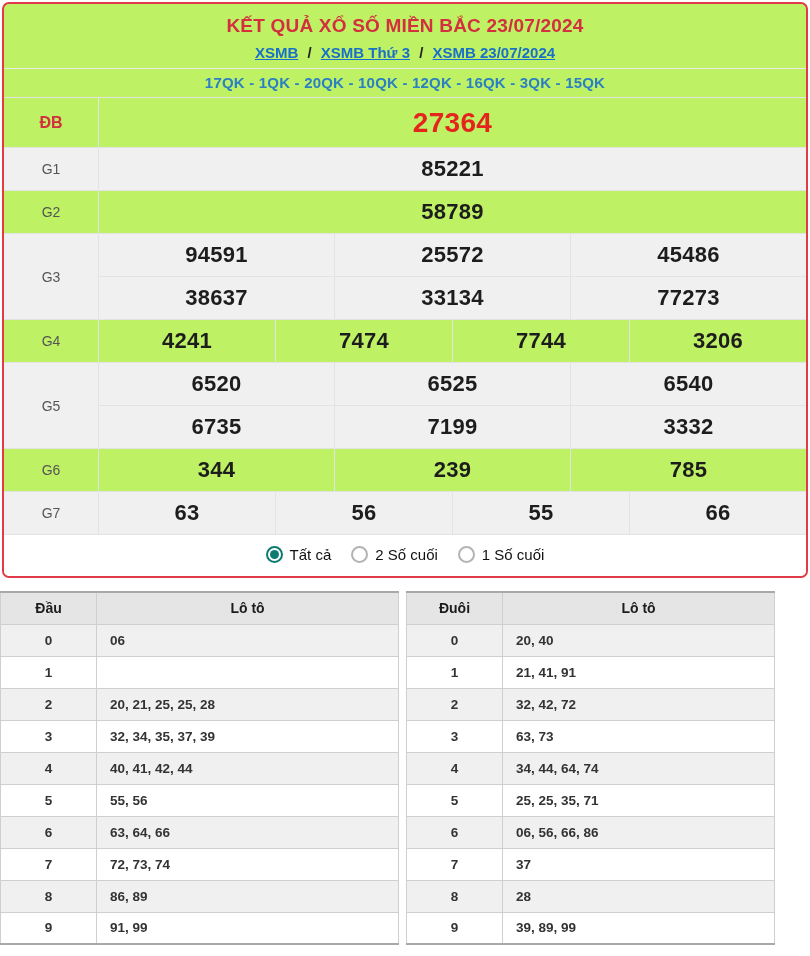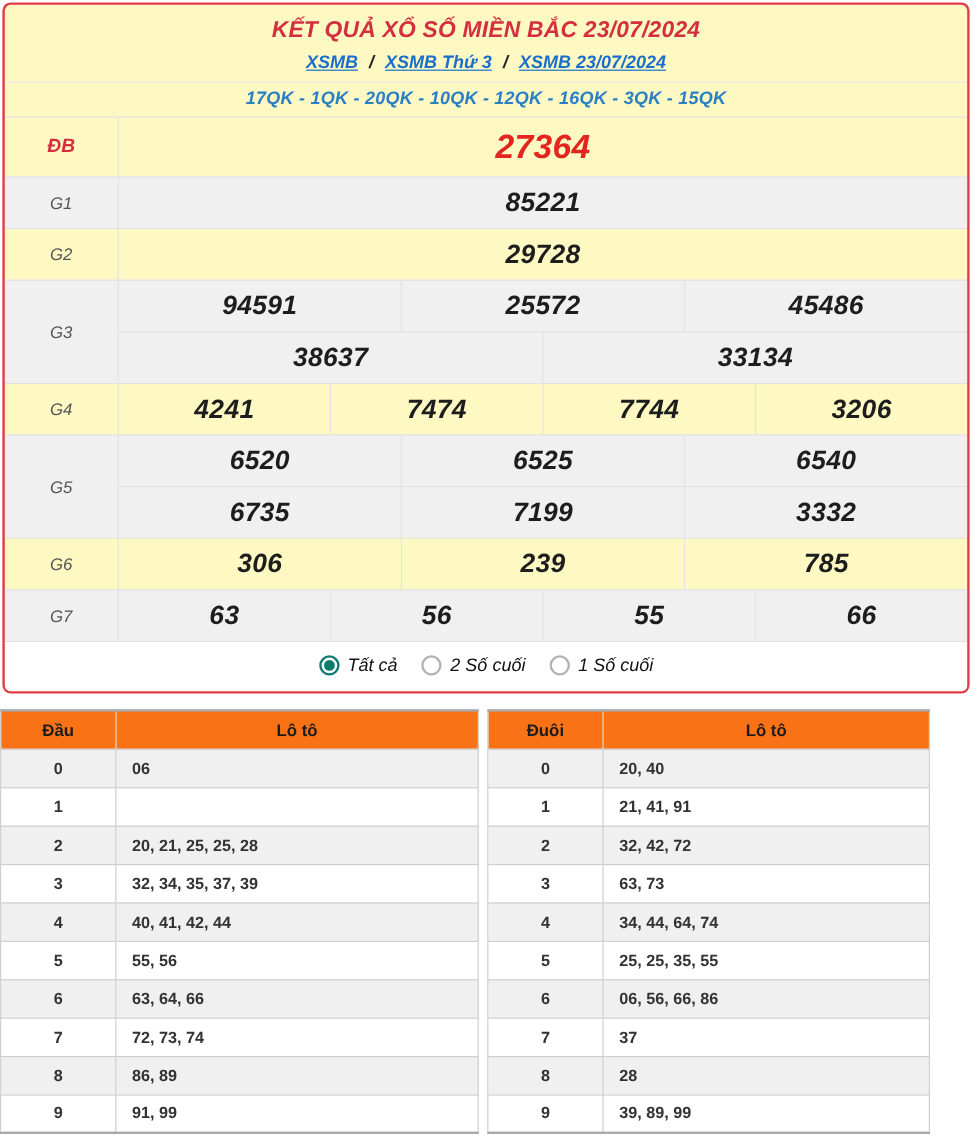--- a/index.html
+++ b/index.html
@@ -18,21 +18,21 @@
   body{
     width:810px; height:956px; background:#fff;
     font-family:"Liberation Sans", sans-serif;
     overflow:hidden;
   }
   .page{ width:810px; }
 
   
   .result-box{
     margin:2px; border:2px solid #e13b49; border-radius:7px;
-    background:#fef9c3; overflow:hidden;font-style:italic;
+    background:#bef264; overflow:hidden;
   }
   .header{ text-align:center; padding:11px 0 7px; border-bottom:1px solid #e9e9e9; }
   .title{ color:var(--red); font-size:19px; font-weight:bold; letter-spacing:.2px; }
   .breadcrumb{ margin-top:7px; font-size:15px; font-weight:bold; color:#333; }
   .breadcrumb a{ color:var(--blue); text-decoration:underline; cursor:pointer; }
   .breadcrumb .sep{ margin:0 5px; color:#222; }
   .codes{
     text-align:center; padding:5px 0 6px; color:var(--codes-blue);
     font-size:15px; font-weight:bold; letter-spacing:.2px;
   }
@@ -76,21 +76,21 @@
   
   .loto{ display:flex; gap:7px; margin-top:13px; }
   .loto-table{ border-collapse:collapse; table-layout:fixed; }
   .loto-table.head-t{ width:399px; }
   .loto-table.tail-t{ width:369px; }
   .loto-table th, .loto-table td{
     height:32px; border:1px solid #cfcfcf; vertical-align:middle;
   }
   .loto-table{ border-top:2px solid var(--darkline); border-bottom:2px solid var(--darkline); }
   .loto-table thead th{
-    background:#f97316; font-size:14px; font-weight:bold; color:#1c1c1c; text-align:center;
+    background:#e5e5e5; font-size:14px; font-weight:bold; color:#1c1c1c; text-align:center;
   }
   .loto-table .digit-col{ width:96px; }
   .loto-table td.digit{
     text-align:center; font-size:13.5px; font-weight:bold; color:#333;
   }
   .loto-table td.vals{
     text-align:left; padding-left:13px; font-size:13.5px; font-weight:bold; color:#333;
   }
   .loto-table tr.striped td{ background:var(--stripe); }
 </style>
@@ -131,36 +131,37 @@
           <div class="prize-subrow">
             <div class="prize-cell">85221</div>
           </div>
         </div>
       </div>
 
       <div class="prize-row">
         <div class="prize-label">G2</div>
         <div class="prize-values">
           <div class="prize-subrow">
-            <div class="prize-cell">29728</div>
+            <div class="prize-cell">58789</div>
           </div>
         </div>
       </div>
 
       <div class="prize-row striped">
         <div class="prize-label">G3</div>
         <div class="prize-values">
           <div class="prize-subrow">
             <div class="prize-cell">94591</div>
             <div class="prize-cell">25572</div>
             <div class="prize-cell">45486</div>
           </div>
           <div class="prize-subrow">
             <div class="prize-cell">38637</div>
             <div class="prize-cell">33134</div>
+            <div class="prize-cell">77273</div>
           </div>
         </div>
       </div>
 
       <div class="prize-row">
         <div class="prize-label">G4</div>
         <div class="prize-values">
           <div class="prize-subrow">
             <div class="prize-cell">4241</div>
             <div class="prize-cell">7474</div>
@@ -183,21 +184,21 @@
             <div class="prize-cell">7199</div>
             <div class="prize-cell">3332</div>
           </div>
         </div>
       </div>
 
       <div class="prize-row">
         <div class="prize-label">G6</div>
         <div class="prize-values">
           <div class="prize-subrow">
-            <div class="prize-cell">306</div>
+            <div class="prize-cell">344</div>
             <div class="prize-cell">239</div>
             <div class="prize-cell">785</div>
           </div>
         </div>
       </div>
 
       <div class="prize-row striped">
         <div class="prize-label">G7</div>
         <div class="prize-values">
           <div class="prize-subrow">
@@ -304,21 +305,21 @@
         <tr>
             <td class="digit">3</td>
             <td class="vals">63, 73</td>
           </tr>
         <tr class="striped">
             <td class="digit">4</td>
             <td class="vals">34, 44, 64, 74</td>
           </tr>
         <tr>
             <td class="digit">5</td>
-            <td class="vals">25, 25, 35, 55</td>
+            <td class="vals">25, 25, 35, 71</td>
           </tr>
         <tr class="striped">
             <td class="digit">6</td>
             <td class="vals">06, 56, 66, 86</td>
           </tr>
         <tr>
             <td class="digit">7</td>
             <td class="vals">37</td>
           </tr>
         <tr class="striped">

